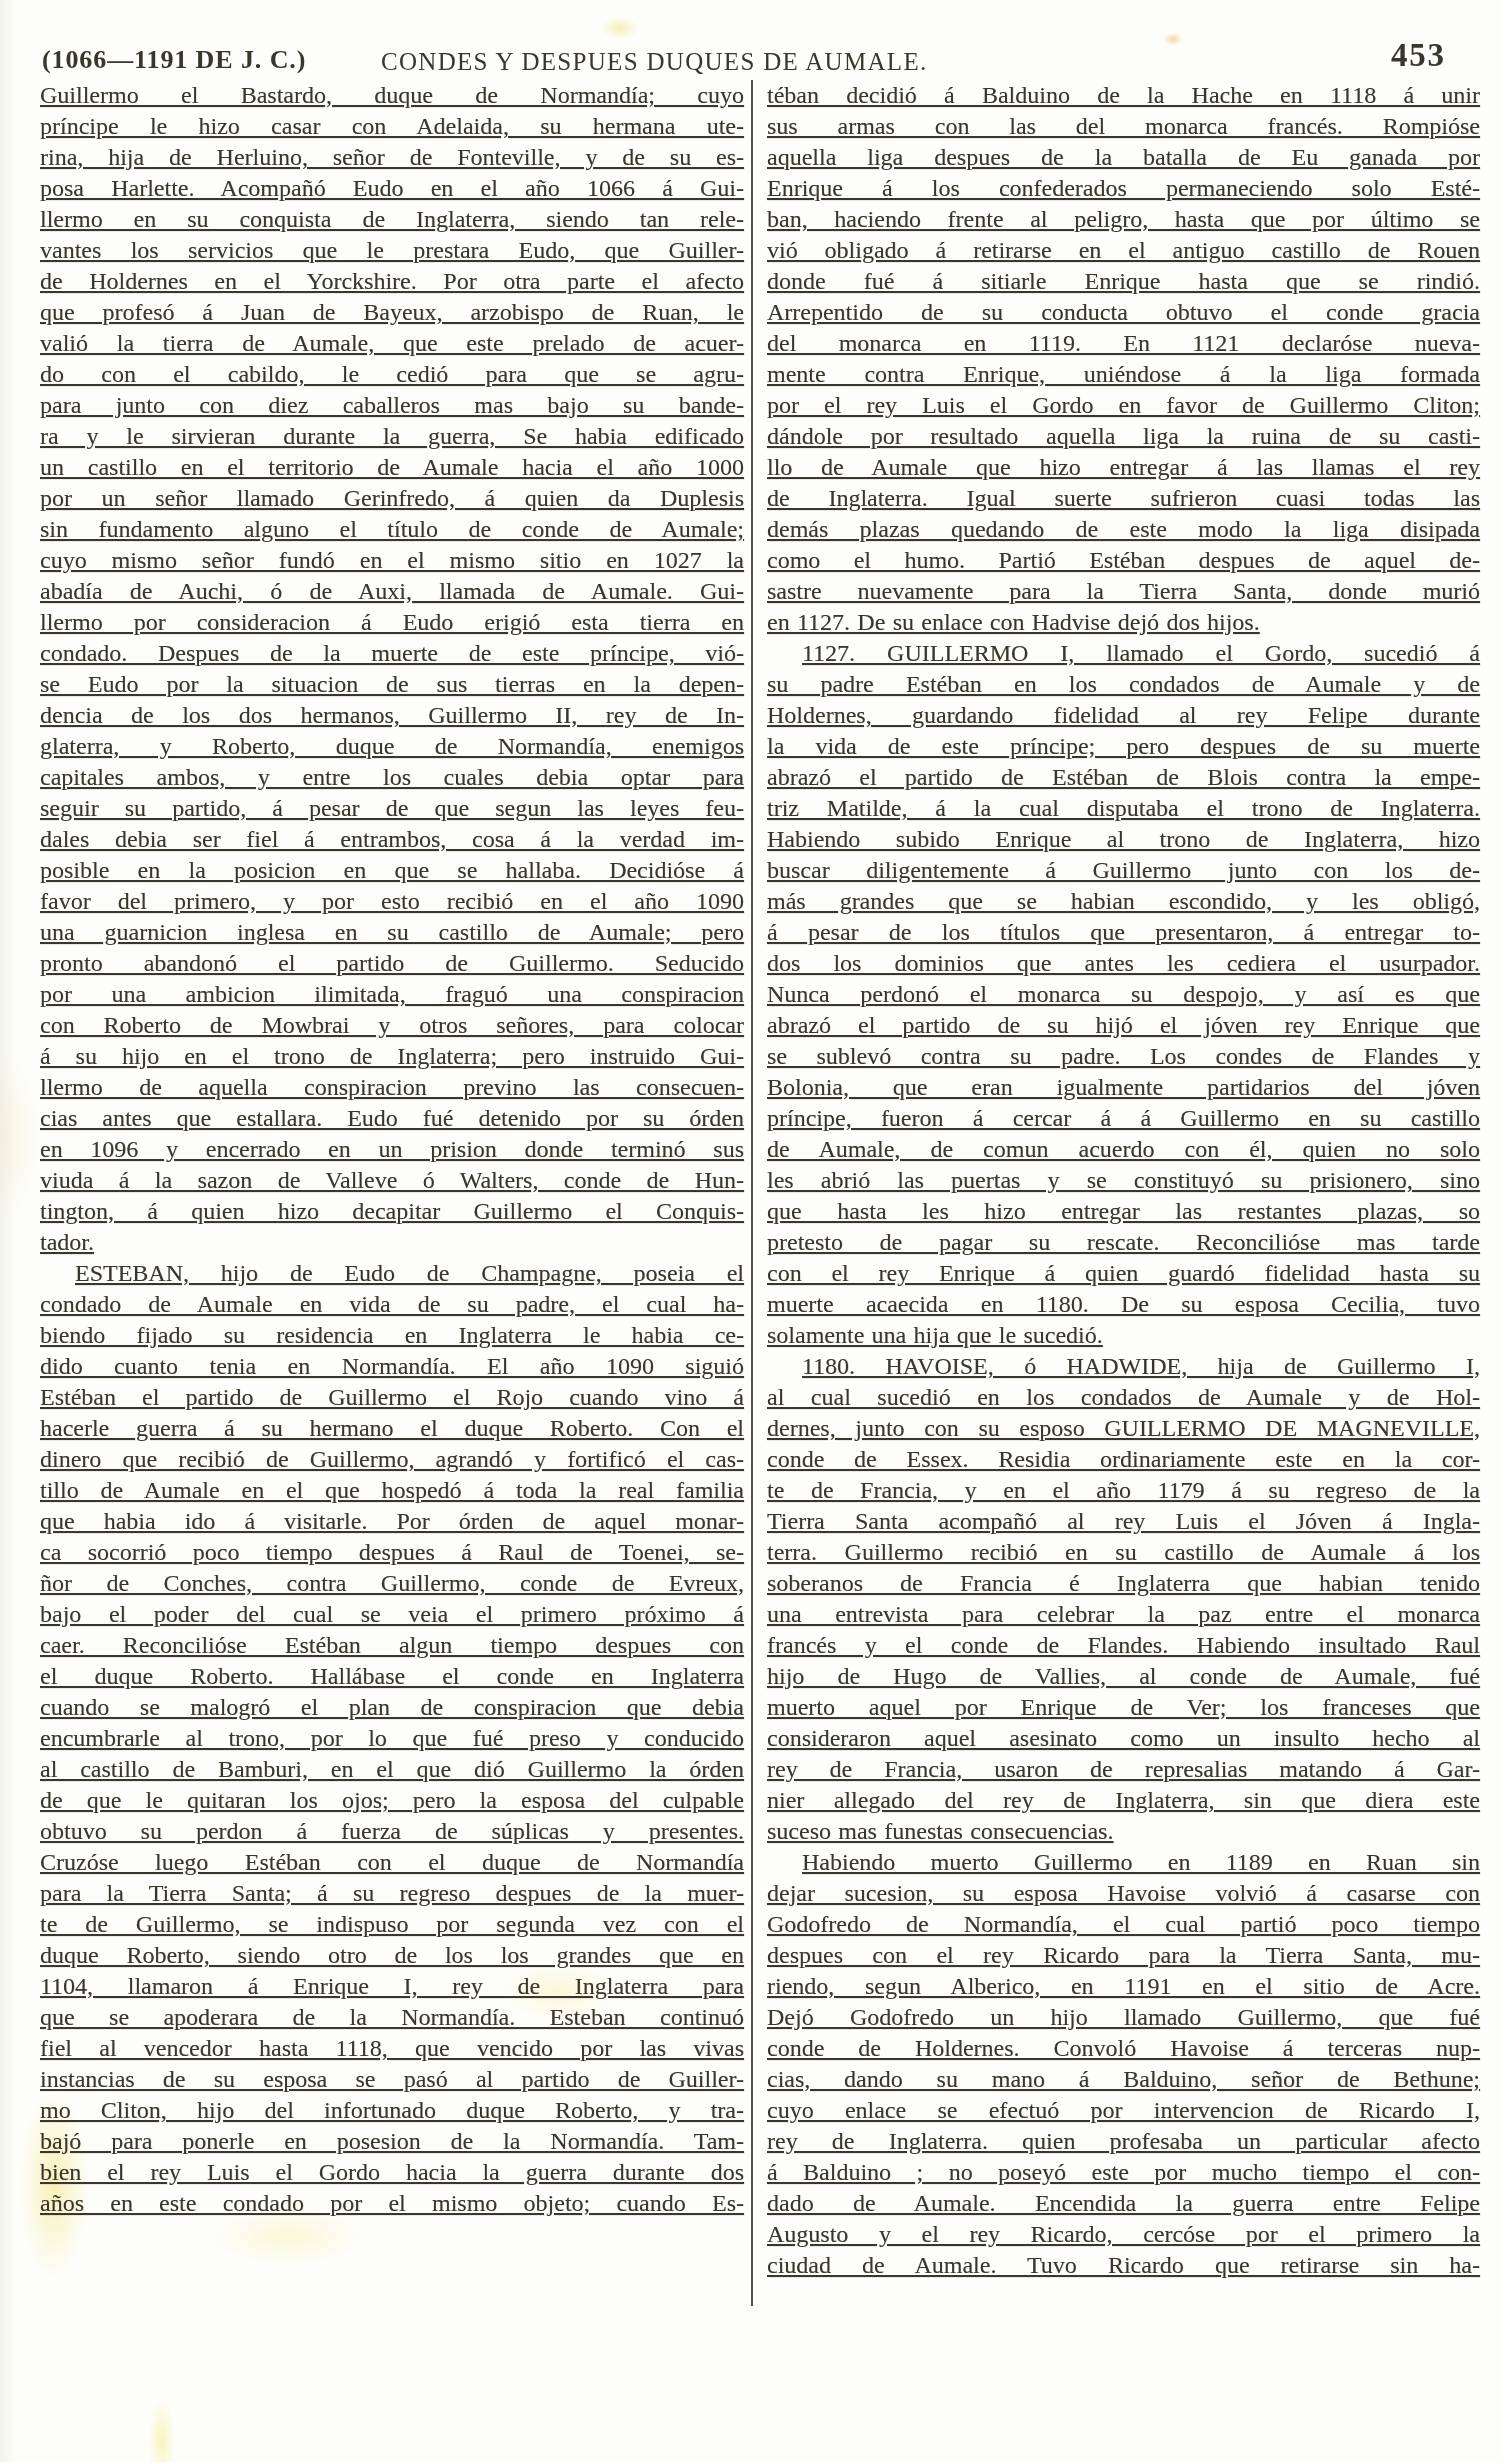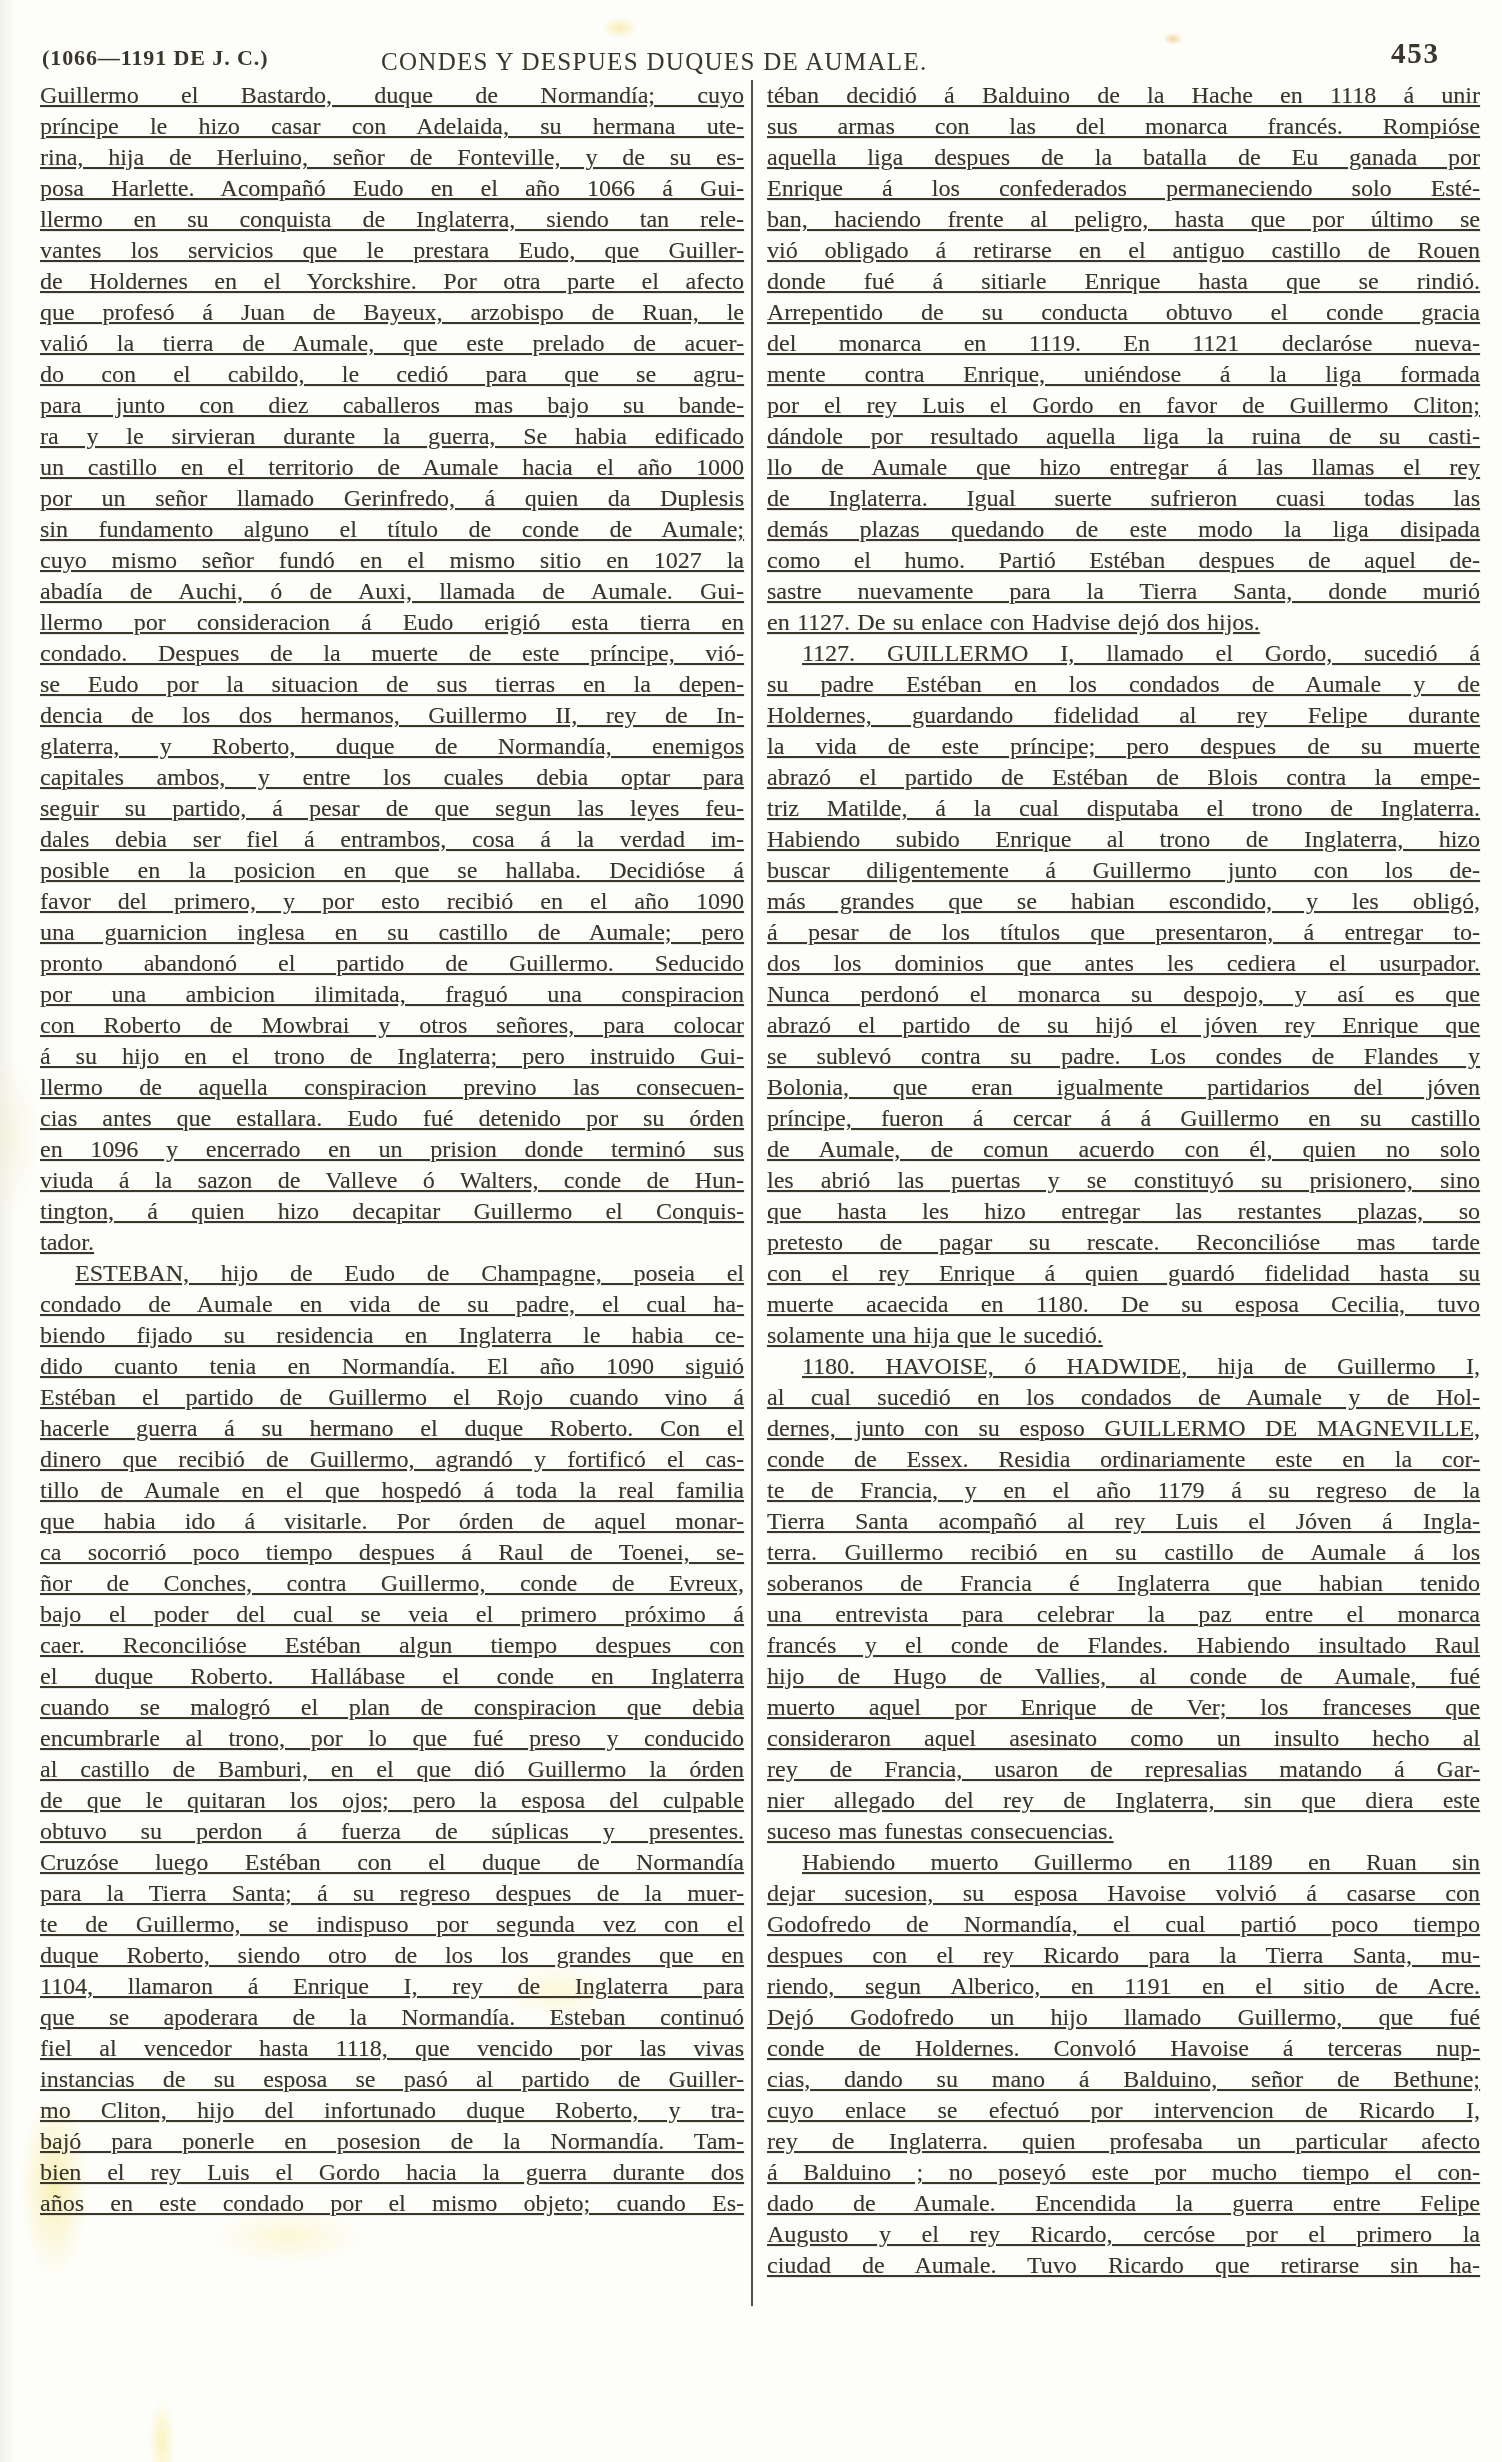--- a/index.html
+++ b/index.html
@@ -17,23 +17,23 @@
     background:
       radial-gradient(ellipse 48px 131px at 54px 2185px, rgba(246,230,130,0.55), rgba(246,230,130,0) 70%),
       radial-gradient(ellipse 19px 61px at 162px 2442px, rgba(247,238,150,0.6), rgba(247,238,150,0) 70%),
       radial-gradient(ellipse 26px 15.7px at 620px 28px, rgba(244,224,120,0.5), rgba(244,224,120,0) 70%),
       radial-gradient(ellipse 14px 8.7px at 1173px 39px, rgba(240,180,90,0.55), rgba(240,180,90,0) 70%),
       radial-gradient(ellipse 79px 39px at 559px 1992px, rgba(248,236,150,0.35), rgba(248,236,150,0) 70%),
       radial-gradient(ellipse 105px 39px at 288px 2237px, rgba(248,236,150,0.35), rgba(248,236,150,0) 70%),
       radial-gradient(ellipse 39px 105px at 8.7px 1136px, rgba(240,234,200,0.4), rgba(240,234,200,0) 75%),
       linear-gradient(90deg, rgba(210,205,185,0.25), rgba(210,205,185,0) 15.7px);
   }
-  .header-left{position:absolute;left:42px;top:45px;font-size:22px;font-weight:bold;letter-spacing:0.9px;white-space:nowrap;}
+  .header-left{position:absolute;left:42px;top:45px;font-size:26px;font-weight:bold;letter-spacing:0.9px;white-space:nowrap;}
   .header-center{position:absolute;left:381px;top:48px;font-size:25px;font-weight:normal;letter-spacing:1.3px;white-space:nowrap;}
-  .header-right{position:absolute;left:1391px;top:37px;font-size:29px;font-weight:bold;letter-spacing:1.7px;}
+  .header-right{position:absolute;left:1391px;top:37px;font-size:33px;font-weight:bold;letter-spacing:1.7px;}
   .divider{position:absolute;left:751px;top:80px;width:1.7px;height:2226px;background:#53504a;}
   .column{position:absolute;top:80px;}
   .col-left{left:40px;width:704px;}
   .col-right{left:767px;width:713px;}
   .para{margin:0;text-decoration:underline;}
   .line{
     height:31px;line-height:31px;
     font-size:24px;
     text-align:justify;text-align-last:justify;
     white-space:nowrap0; 

